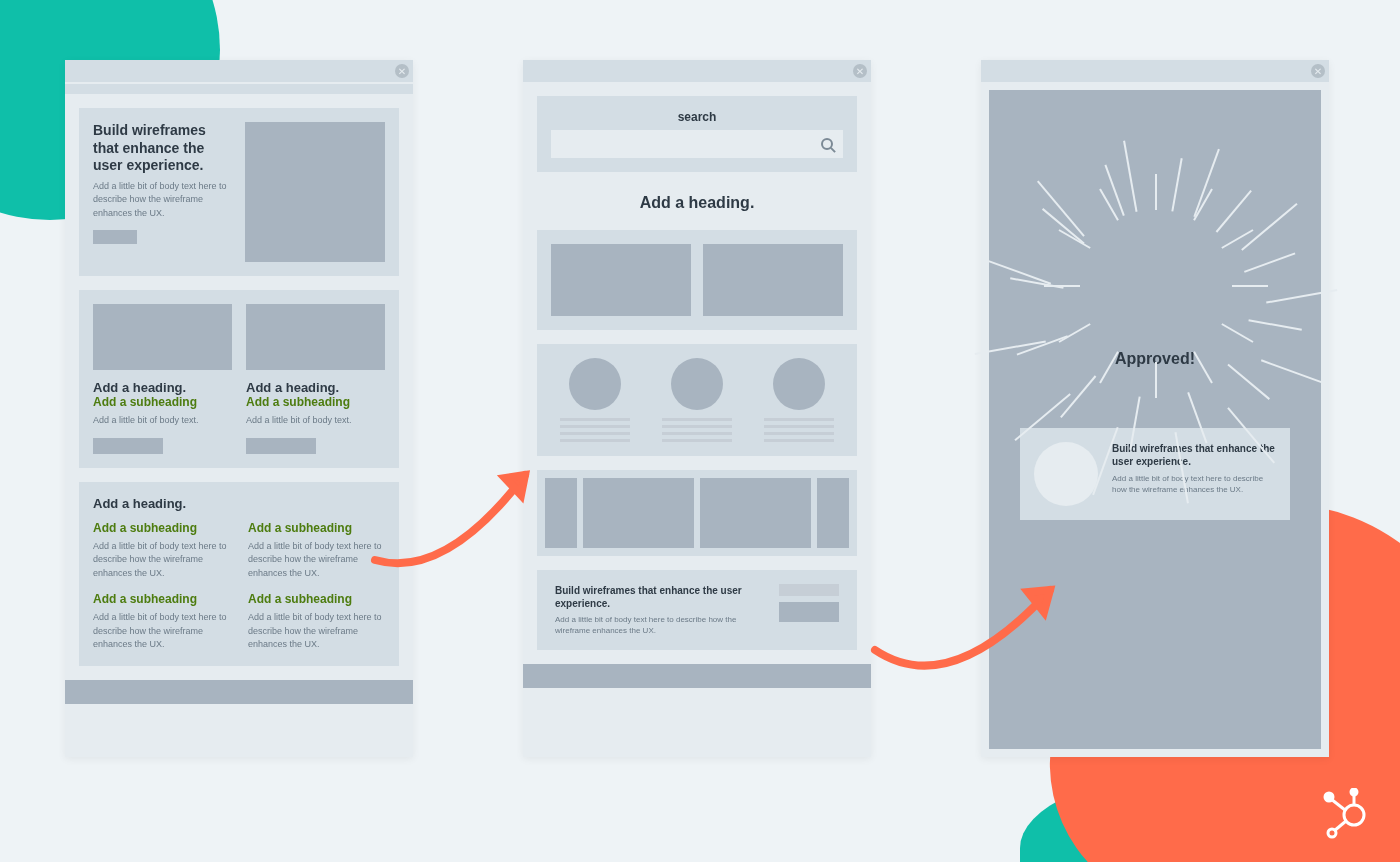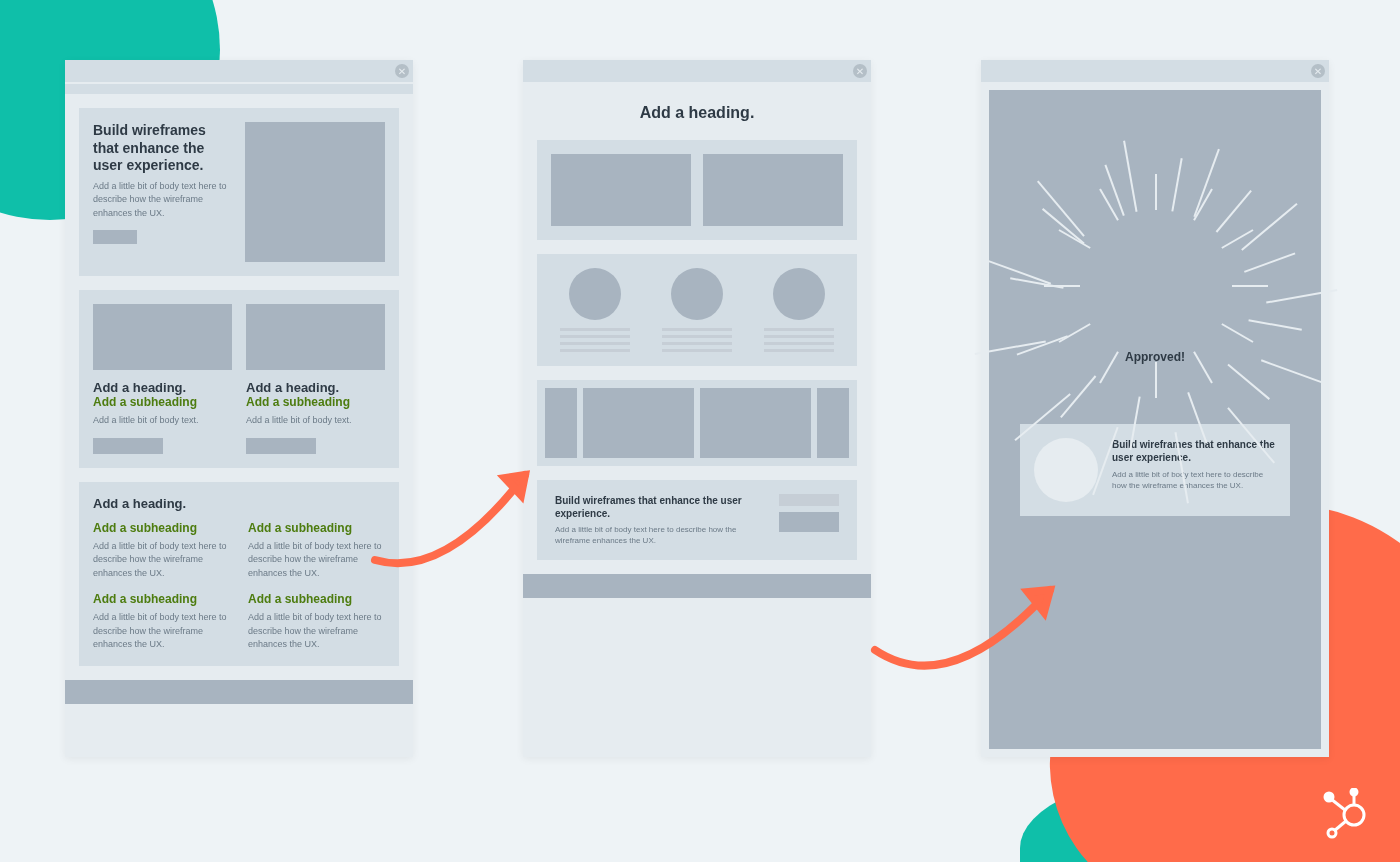--- a/index.html
+++ b/index.html
@@ -93,21 +93,21 @@
 
   .mock3 { height: 697px; display: flex; flex-direction: column; }
   .mock3-inner { flex: 1; background: #A8B4C0; margin: 8px; position: relative; display: flex; flex-direction: column; align-items: center; }
   .burst {
     position: relative; width: 200px; height: 200px; margin-top: 40px;
   }
   .ray {
     position: absolute; left: 50%; top: 50%;
     width: 2px; height: 50px; background: #E6ECF0; transform-origin: 0 100px;
   }
-  .approved { font-size: 12px; font-weight: 800; color: #2E3A45; margin-top: 20px; }
+  .approved { font-size: 16px; font-weight: 800; color: #2E3A45; margin-top: 20px; }
   .card3 {
     margin-top: 60px; width: 270px; background: #D3DDE4; padding: 14px;
     display: flex; gap: 14px; align-items: flex-start;
   }
   .card3 .circ { width: 64px; height: 64px; border-radius: 50%; background: #E6ECF0; flex-shrink: 0; }
   .card3-text .t { font-size: 10px; font-weight: 800; color: #2E3A45; line-height: 1.3; }
   .card3-text .b { font-size: 8px; color: #6B7A87; line-height: 1.4; margin-top: 5px; }
 
   .arrow { position: absolute; stroke: #FF6B4A; stroke-width: 8; fill: none; stroke-linecap: round; }
   .arrow-head { fill: #FF6B4A; }
@@ -180,20 +180,26 @@
       </div>
     </div>
     <div class="bottom-bar"></div>
   </div>
 
   <div class="mock" style="height:697px;">
     <div class="mock-titlebar">
       <div class="close-x">✕</div>
     </div>
     <div class="mock-body">
+      <div class="panel search-row">
+        <div class="search-label">search</div>
+        <div class="search-box">
+          <div class="mag"></div>
+        </div>
+      </div>
       <div class="center-head">Add a heading.</div>
       <div class="panel big-img-row">
         <div class="big-img"></div>
         <div class="big-img"></div>
       </div>
       <div class="cols-panel">
         <div class="tri">
           <div class="tri-item">
             <div class="circle"></div>
             <div class="lines">

